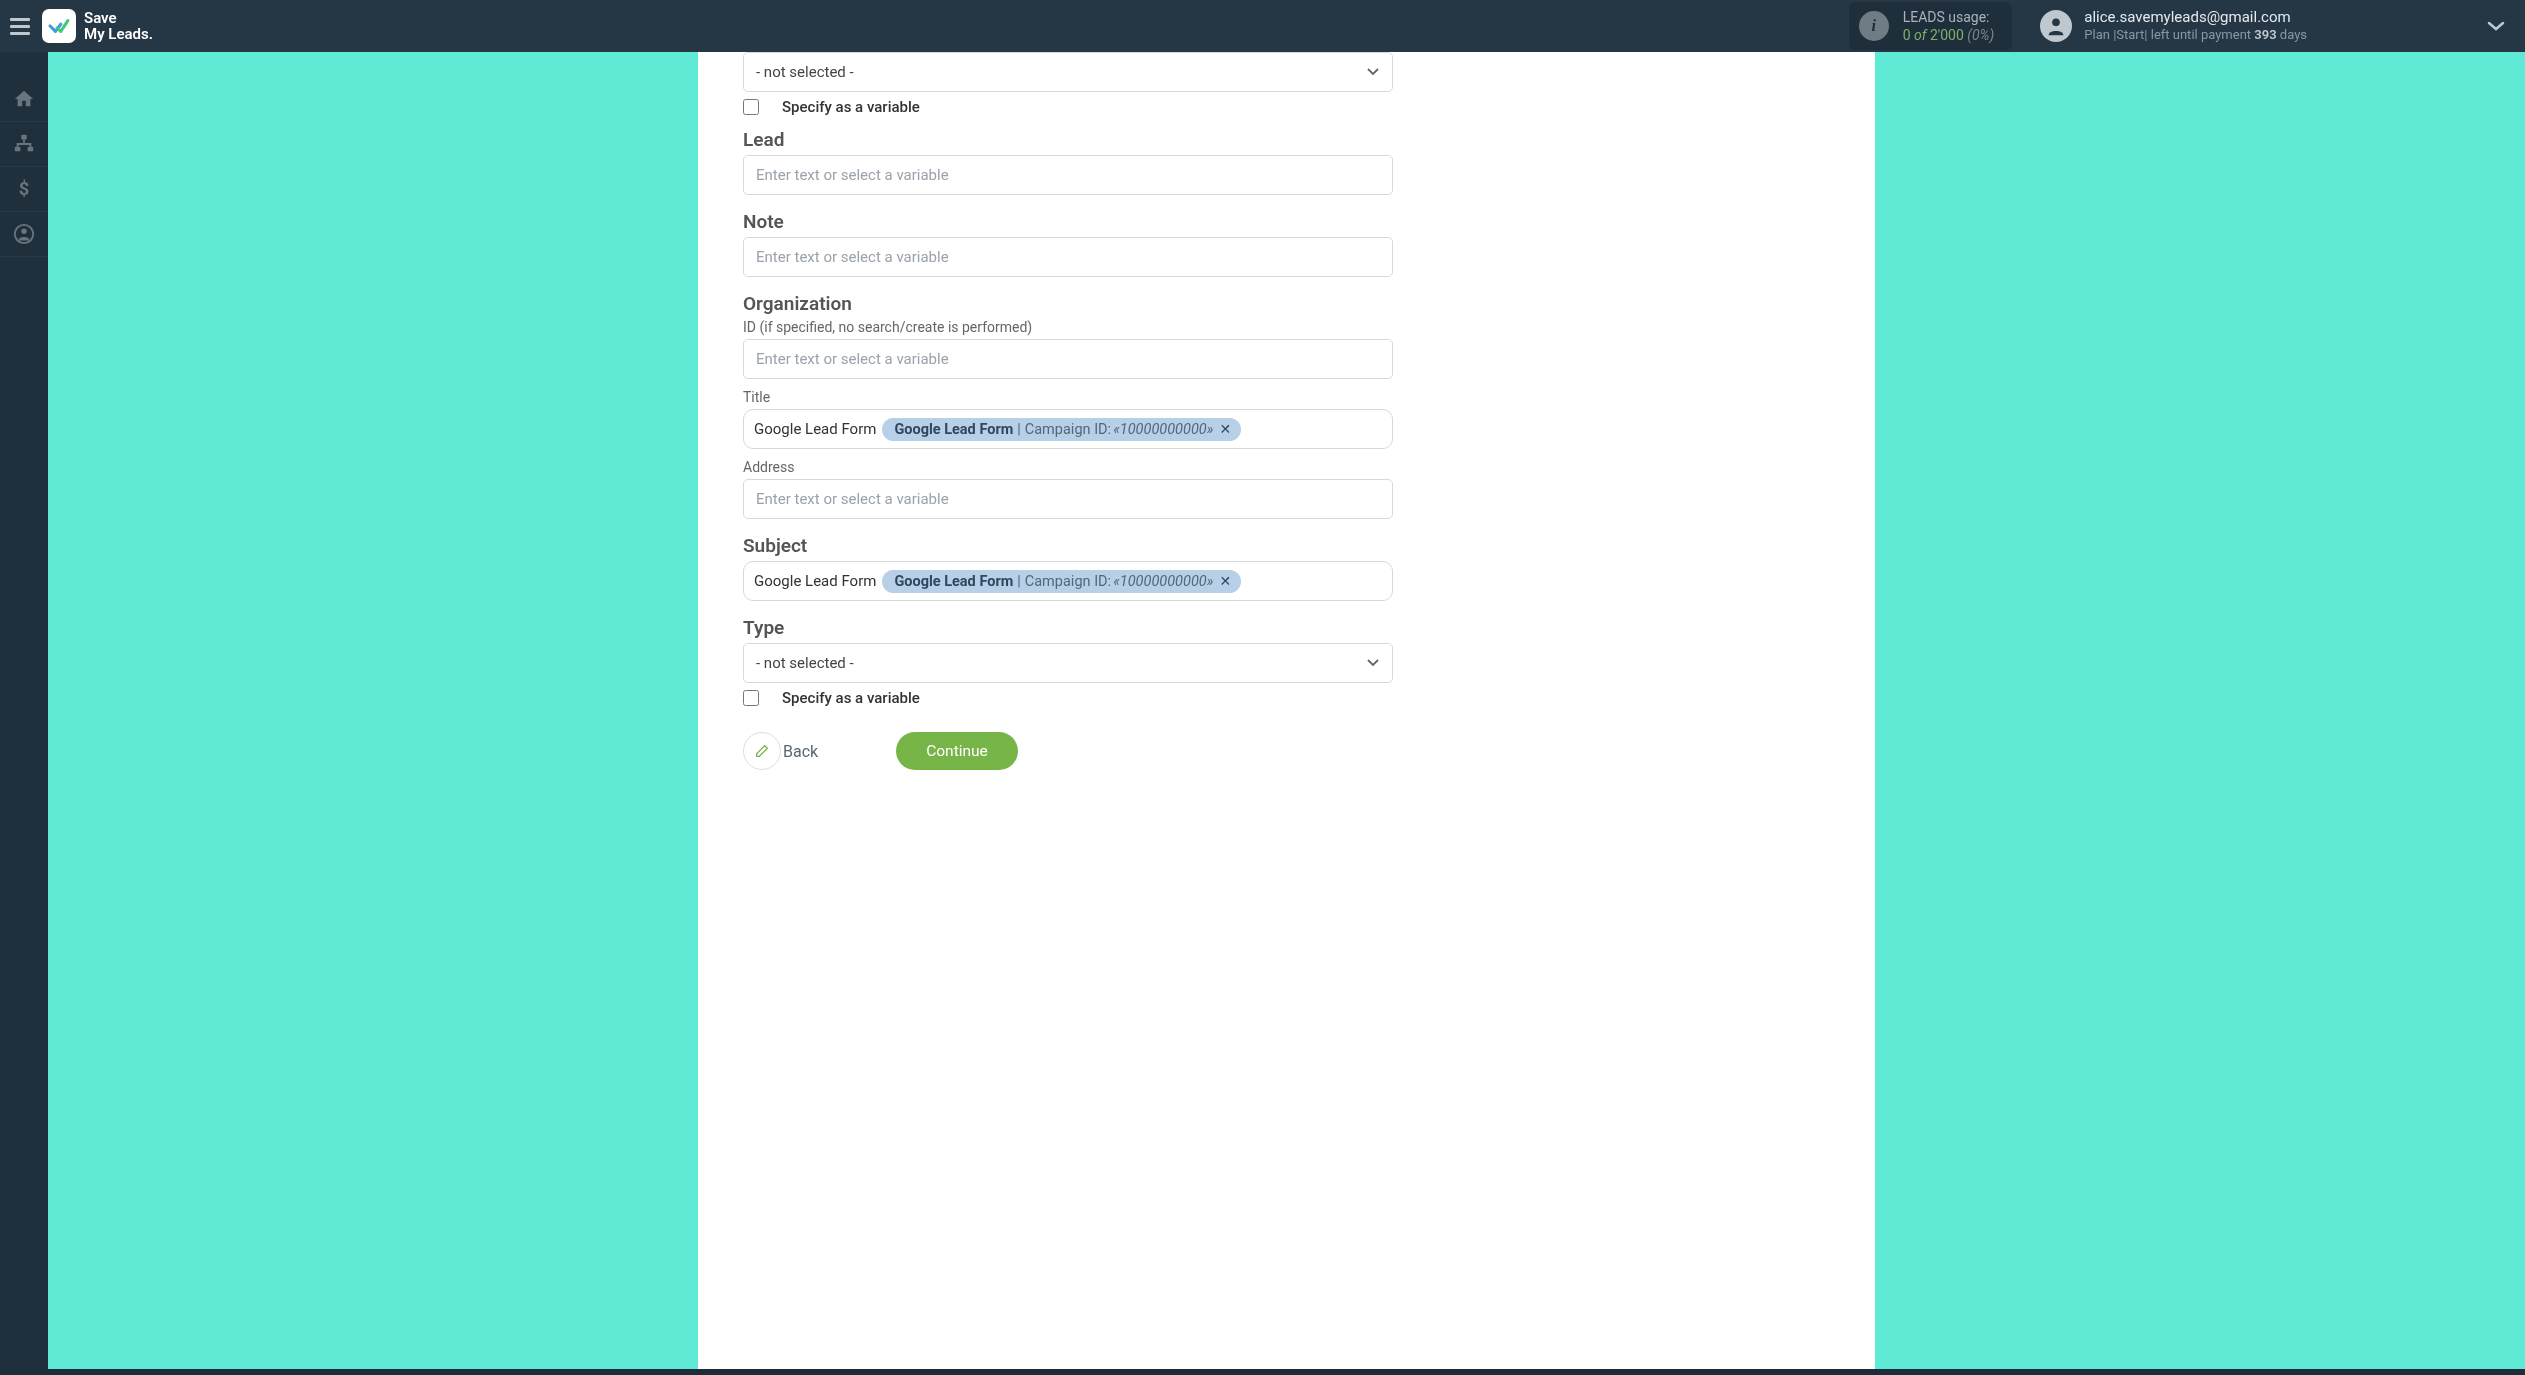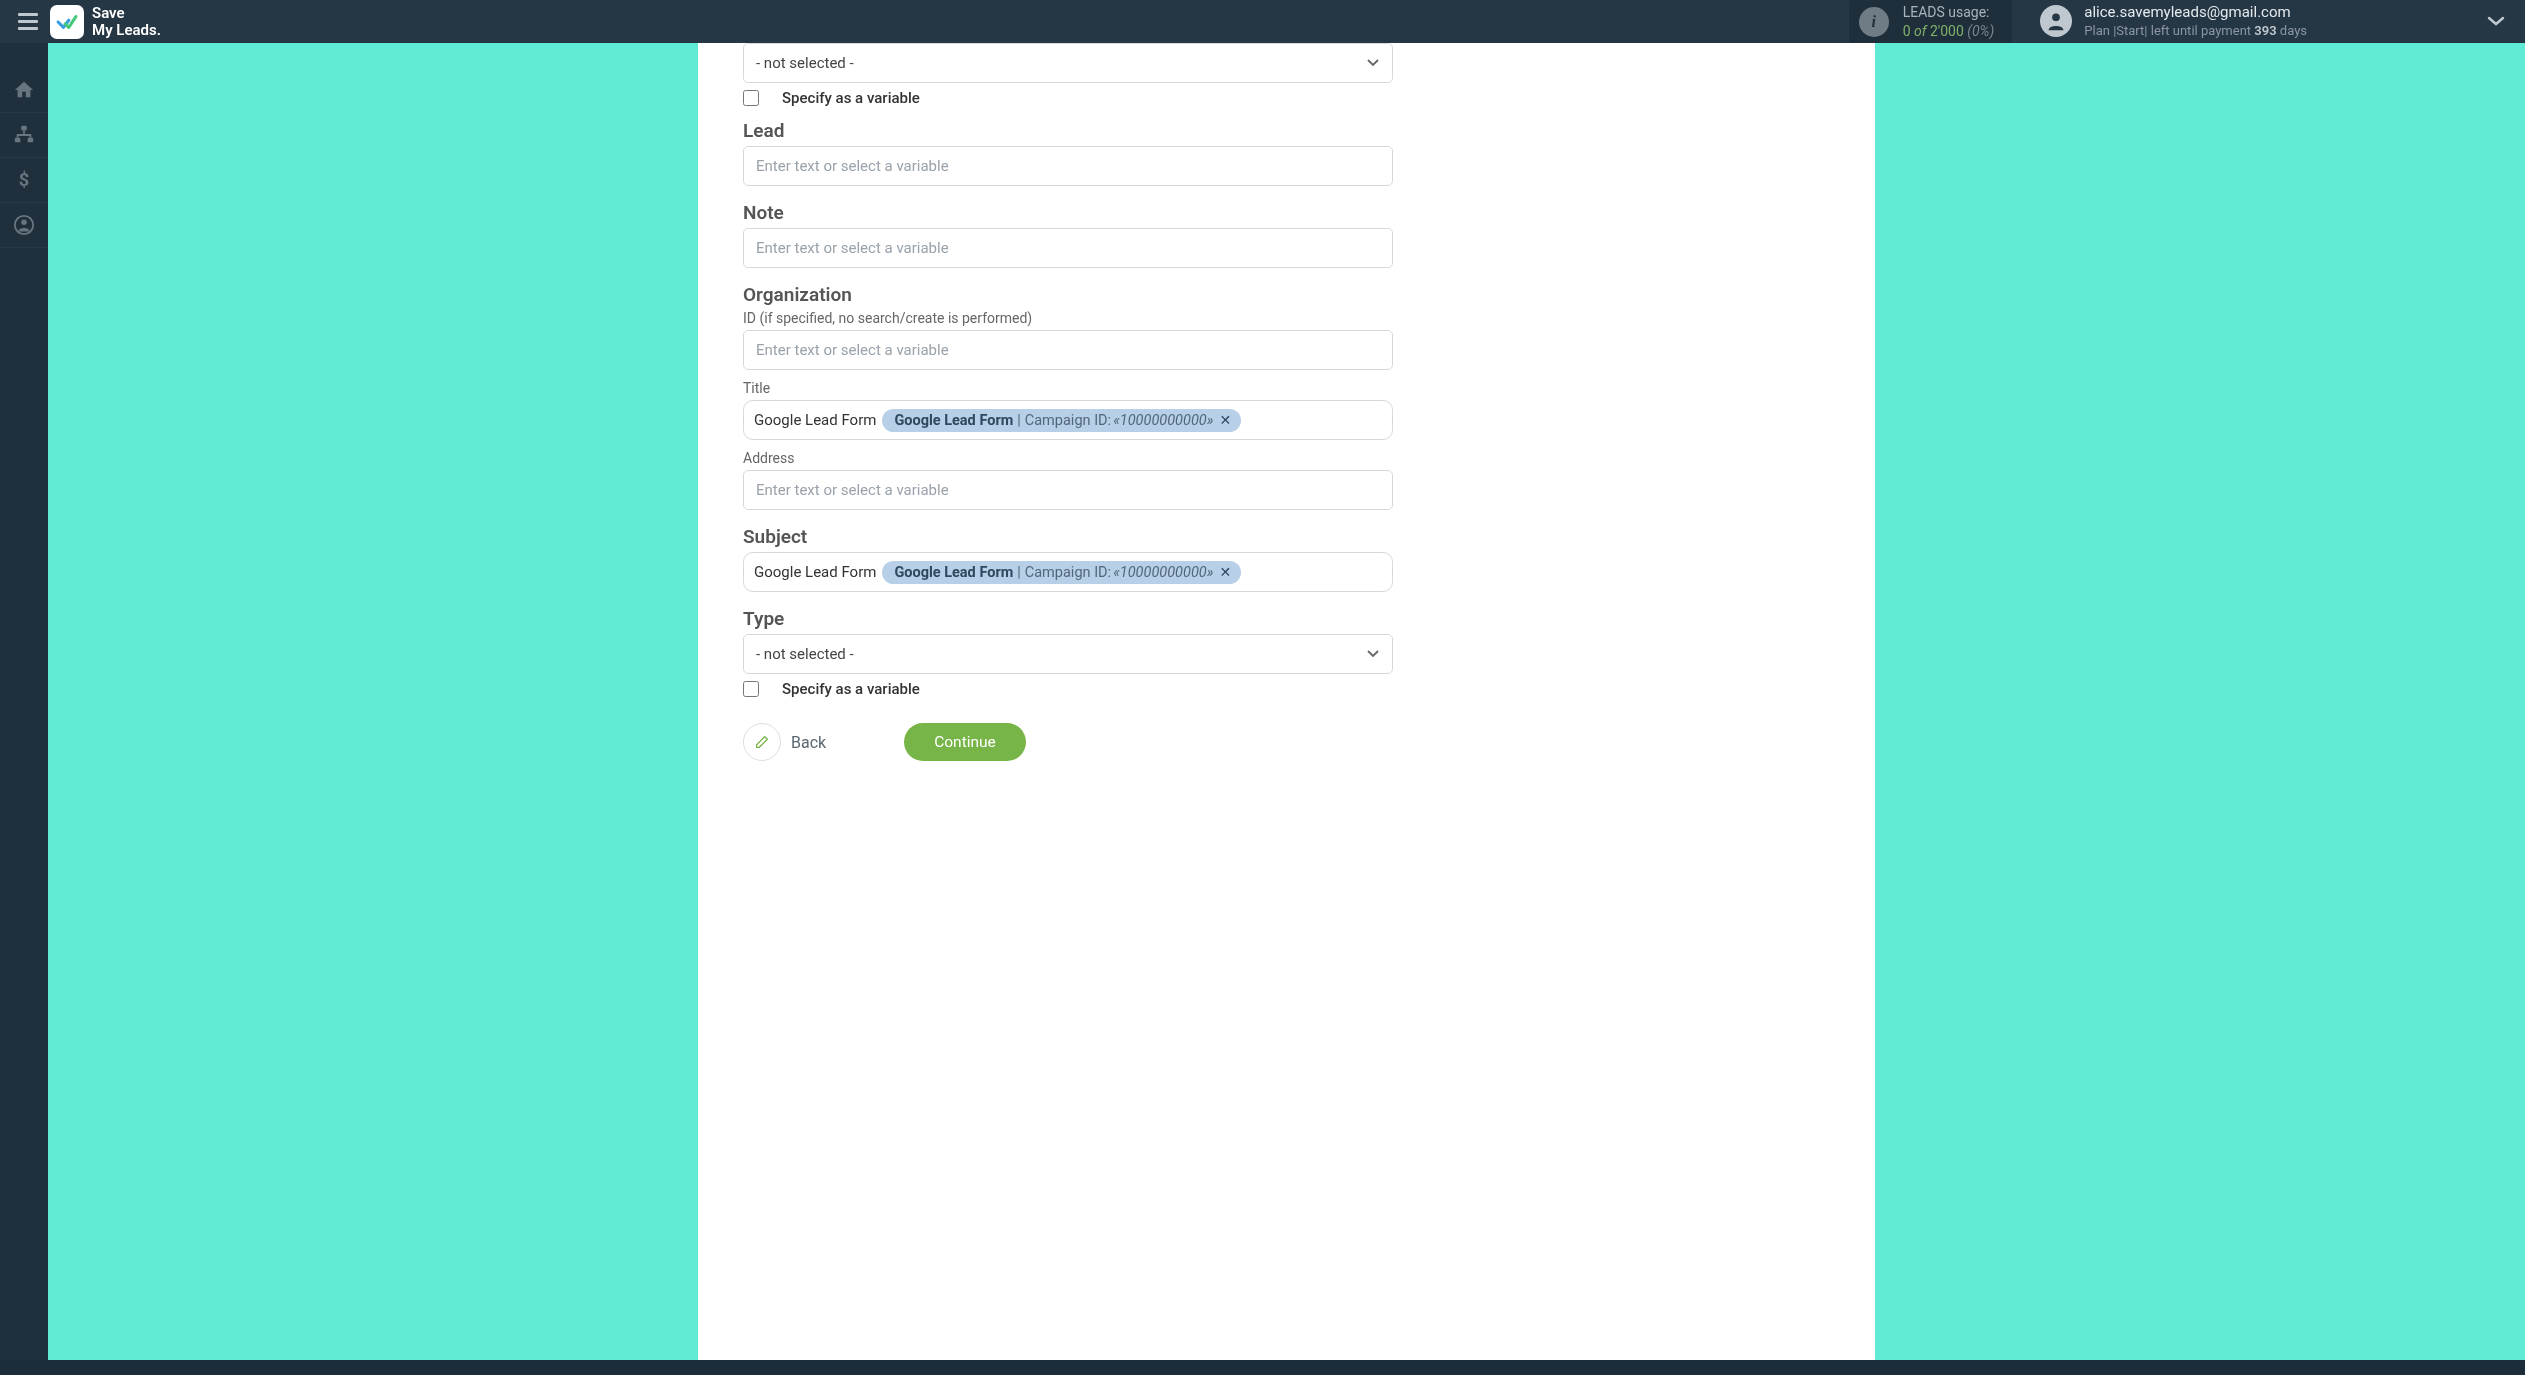--- a/index.html
+++ b/index.html
@@ -8,23 +8,23 @@
       box-sizing: border-box;
       font-family: -apple-system, BlinkMacSystemFont, "Segoe UI", Roboto, "Helvetica Neue", Arial, sans-serif;
     }
     body {
       background-color: #1c2c38;
       overflow: hidden;
     }
     .header {
       display: flex;
       align-items: center;
-      height: 43px;
+      height: 52px;
       background-color: #253645;
-      padding: 0 20px 0 8px;
+      padding: 0 20px 0 0;
     }
     .menu-toggle {
       width: 40px;
       height: 40px;
       display: flex;
       align-items: center;
       justify-content: center;
       cursor: pointer;
     }
     .hamburger {
@@ -306,21 +306,21 @@
     }
     .action-row {
       display: flex;
       align-items: center;
       gap: 18px;
       margin-top: 25px;
     }
     .back-group {
       display: flex;
       align-items: center;
-      gap: 10px;
+      gap: 2px;
       text-align: right;
     }
     .back-icon-circle {
       width: 38px;
       height: 38px;
       border: 1px solid #dcdfe2;
       border-radius: 50%;
       display: flex;
       align-items: center;
       justify-content: center;

